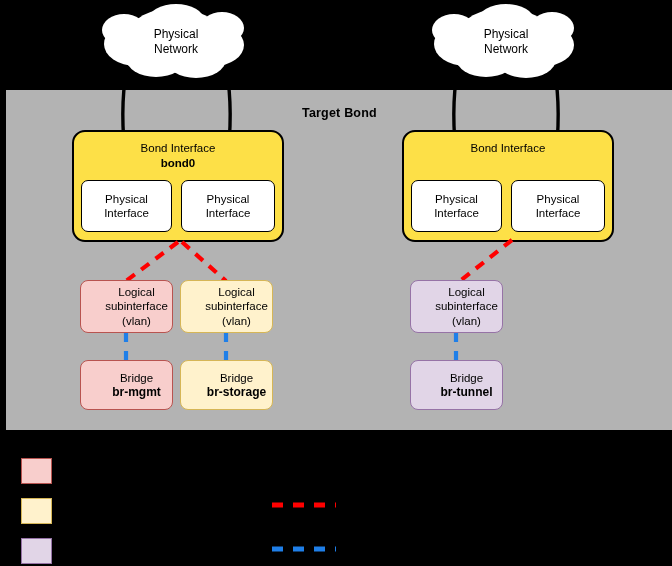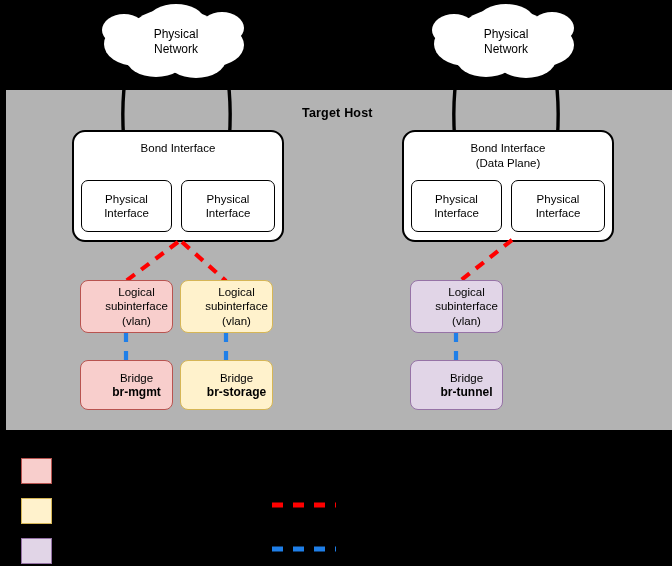--- a/index.html
+++ b/index.html
@@ -6,38 +6,38 @@
   body{width:672px;height:566px;position:relative;overflow:hidden;
        font-family:"Liberation Sans",sans-serif;}
   #stage{position:absolute;left:0;top:0;width:672px;height:566px;}
   svg.layer{position:absolute;left:0;top:0;width:672px;height:566px;}
   .host-panel{position:absolute;left:6px;top:90px;width:666px;height:340px;background:#b3b3b3;}
   .host-title{position:absolute;left:302px;top:106px;font-size:12.5px;font-weight:bold;color:#000;
               letter-spacing:.2px;}
   .cloudtext{position:absolute;text-align:center;color:#000;font-size:12px;line-height:15px;}
   .nbox{position:absolute;box-sizing:border-box;display:flex;flex-direction:column;
         align-items:center;justify-content:center;text-align:center;color:#000;}
-  .bondbox{background:#ffffff;border:2.6px solid #000;border-radius:13px;}
+  .bondbox{background:#fde047;border:2.6px solid #000;border-radius:13px;}
   .bondlabel{position:absolute;width:100%;top:9px;left:0;font-size:11.5px;line-height:14.5px;}
   .bondlabel b{font-size:11.5px;}
   .physbox{position:absolute;background:#fff;border:1.3px solid #000;border-radius:7px;
            display:flex;align-items:center;justify-content:center;text-align:center;
            font-size:11.5px;line-height:14.5px;color:#000;box-sizing:border-box;}
   .cbox{border-width:1.6px;border-style:solid;border-radius:8px;font-size:11.5px;line-height:14.5px;padding-left:20px;}
   .cbox b{font-size:12px;}
   .sw{position:absolute;box-sizing:border-box;border-width:1.2px;border-style:solid;}
   .legtext{position:absolute;color:#000;font-size:11.5px;line-height:14px;}
 </style>
 </head>
 <body>
 
 <div id="stage">
 
   <div class="host-panel"></div>
-  <div class="host-title">Target Host</div>
+  <div class="host-title">Target Bond</div>
 
   <svg class="layer">
     <g fill="none" stroke="#000000" stroke-width="3.4" stroke-linecap="round">
       <path d="M125,80 C121,110 123,140 127,176"></path>
       <path d="M228,80 C232,110 230,140 226,176"></path>
       <path d="M456,80 C452,110 454,140 458,176"></path>
       <path d="M556,80 C560,110 558,140 554,176"></path>
     </g>
   </svg>
 
@@ -71,39 +71,39 @@
     <div>Network</div>
   </div>
   <div class="cloudtext" style="left:454px;top:27px;width:104px;">
     <div>Physical</div>
     <div>Network</div>
   </div>
 
   <div class="nbox bondbox" style="left:72px;top:130px;width:212px;height:112px;">
     <div class="bondlabel">
       <div>Bond Interface</div>
+      <div><b>bond0</b></div>
     </div>
   </div>
   <div class="physbox" style="left:81px;top:180px;width:91px;height:52px;">
     <div>
       <div>Physical</div>
       <div>Interface</div>
     </div>
   </div>
   <div class="physbox" style="left:181px;top:180px;width:94px;height:52px;">
     <div>
       <div>Physical</div>
       <div>Interface</div>
     </div>
   </div>
 
   <div class="nbox bondbox" style="left:402px;top:130px;width:212px;height:112px;">
     <div class="bondlabel">
       <div>Bond Interface</div>
-      <div>(Data Plane)</div>
     </div>
   </div>
   <div class="physbox" style="left:411px;top:180px;width:91px;height:52px;">
     <div>
       <div>Physical</div>
       <div>Interface</div>
     </div>
   </div>
   <div class="physbox" style="left:511px;top:180px;width:94px;height:52px;">
     <div>

